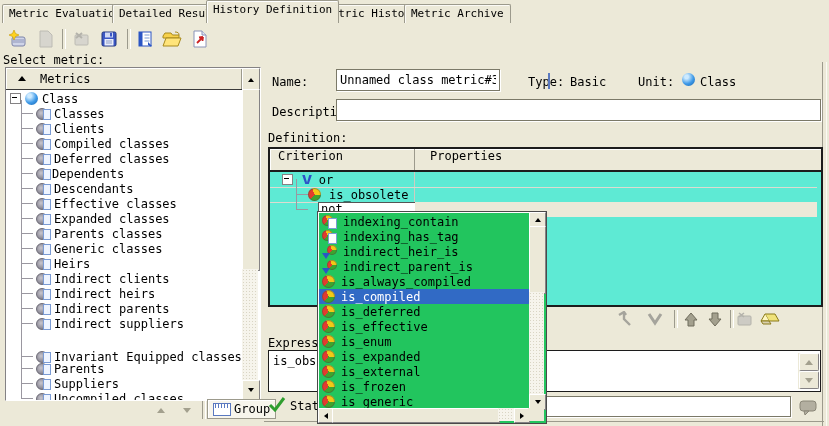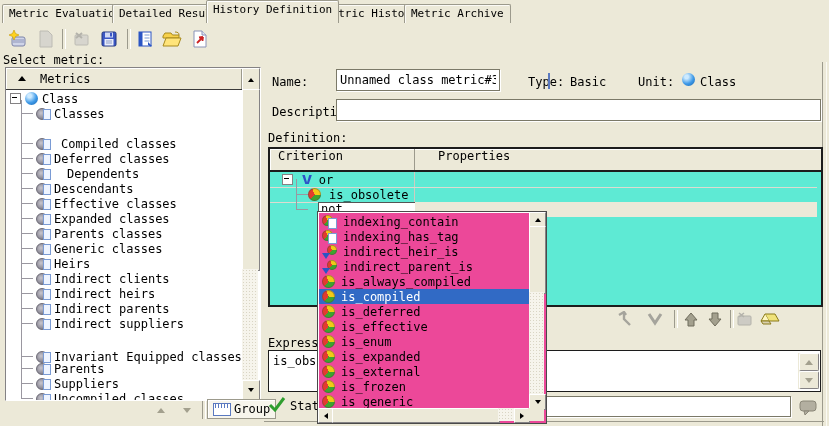--- a/index.html
+++ b/index.html
@@ -61,21 +61,21 @@
   .ruler::after{content:"";position:absolute;left:1px;top:0;right:1px;height:4px;
        background:repeating-linear-gradient(90deg,#5a79c0 0 1px,transparent 1px 3px)}
   
   .deftable{left:268px;top:147px;width:551px;height:156px;border:2px solid #1c1c1c;background:#5eead4}
   .defhdr{position:absolute;left:0;top:0;right:0;height:21px;background:#ece9d8;border-bottom:2px solid #1c1c1c;
           box-shadow:inset 1px 1px 0 #fff}
   .defrow{position:absolute;left:0;width:547px;height:15px;display:flex;align-items:center;white-space:nowrap;border-bottom:1px solid #dedbd0}
   .coldiv{position:absolute;width:1px;background:#cfccc0}
   .vicon{color:#2d52c8;font-weight:bold;font-size:13px;transform:scaleX(1.35);display:inline-block}
   
-  .dropdown{left:317px;top:211px;width:228px;height:211px;background:#ec4899;border:1px solid #4a4a4a;
+  .dropdown{left:317px;top:211px;width:228px;height:211px;background:#22c55e;border:1px solid #4a4a4a;
             box-shadow:inset 1px 1px 0 #fff;z-index:50}
   .ditem{position:absolute;left:1px;width:209px;height:15px;display:flex;align-items:center;gap:6px;
          padding-left:3px;white-space:nowrap;overflow:hidden}
   .ditem.sel{background:#316ac5;color:#fff}
   
   .navbtn{position:absolute;width:22px;height:20px;display:flex;align-items:center;justify-content:center}
   .groupbtn{position:absolute;display:flex;align-items:center;gap:3px;padding:2px 5px;background:#f7f5ec;
             border:1px solid #9c9a8c;box-shadow:inset 1px 1px 0 #fff}
   .ck{stroke:#2f9e2f;stroke-width:3;fill:none}
   .ghost{filter:grayscale(1) opacity(.55)}
@@ -164,34 +164,39 @@
     <span style="margin-left:4px">Class</span>
   </div>
 
   <div class="vline" style="left:15px;top:32px;height:298px"></div>
 
   <div class="trow" style="top:38px">
       <span class="tick" style="left:15px;top:7px"></span>
       <span class="m-ico" style="margin-left:30px"></span>
       <span style="margin-left:3px">Classes</span>
     </div>
+  <div class="trow" style="top:53px">
+      <span class="tick" style="left:15px;top:7px"></span>
+      <span class="m-ico" style="margin-left:30px"></span>
+      <span style="margin-left:3px">Clients</span>
+    </div>
   <div class="trow" style="top:68px">
       <span class="tick" style="left:15px;top:7px"></span>
       <span class="m-ico" style="margin-left:30px"></span>
-      <span style="margin-left:10px">Compiled classes</span>
+      <span style="margin-left:3px">Compiled classes</span>
     </div>
   <div class="trow" style="top:83px">
       <span class="tick" style="left:15px;top:7px"></span>
       <span class="m-ico" style="margin-left:30px"></span>
       <span style="margin-left:3px">Deferred classes</span>
     </div>
   <div class="trow" style="top:98px">
       <span class="tick" style="left:15px;top:7px"></span>
       <span class="m-ico" style="margin-left:30px"></span>
-      <span style="margin-left:16px">Dependents</span>
+      <span style="margin-left:1px">Dependents</span>
     </div>
   <div class="trow" style="top:113px">
       <span class="tick" style="left:15px;top:7px"></span>
       <span class="m-ico" style="margin-left:30px"></span>
       <span style="margin-left:3px">Descendants</span>
     </div>
   <div class="trow" style="top:128px">
       <span class="tick" style="left:15px;top:7px"></span>
       <span class="m-ico" style="margin-left:30px"></span>
       <span style="margin-left:3px">Effective classes</span>
@@ -297,21 +302,21 @@
 
 
 <div class="abs lbl" style="left:272px;top:105px">Description</div>
 <input class="abs field" style="left: 336px; top: 99px; width: 477px; height: 18px; font: 12px &quot;DejaVu Sans Mono&quot;, monospace; padding: 1px 3px;" value="">
 
 
 <div class="abs lbl" style="left:268px;top:131px">Definition:</div>
 <div class="abs deftable">
   <div class="defhdr">
     <span style="margin-left:8px">Criterion</span>
-    <span style="position:absolute;left:168px">Properties</span>
+    <span style="position:absolute;left:160px">Properties</span>
     <span style="position:absolute;left:144px;top:0;bottom:0;width:1px;background:#9c9a8c"></span>
   </div>
   <div class="coldiv" style="left:144px;top:23px;height:46px"></div>
 
   <div class="defrow" style="top:23px">
     <span class="expbox" style="margin-left:12px"></span>
     <span class="vicon" style="margin-left:10px">V</span>
     <span style="margin-left:8px">or</span>
   </div>
 

